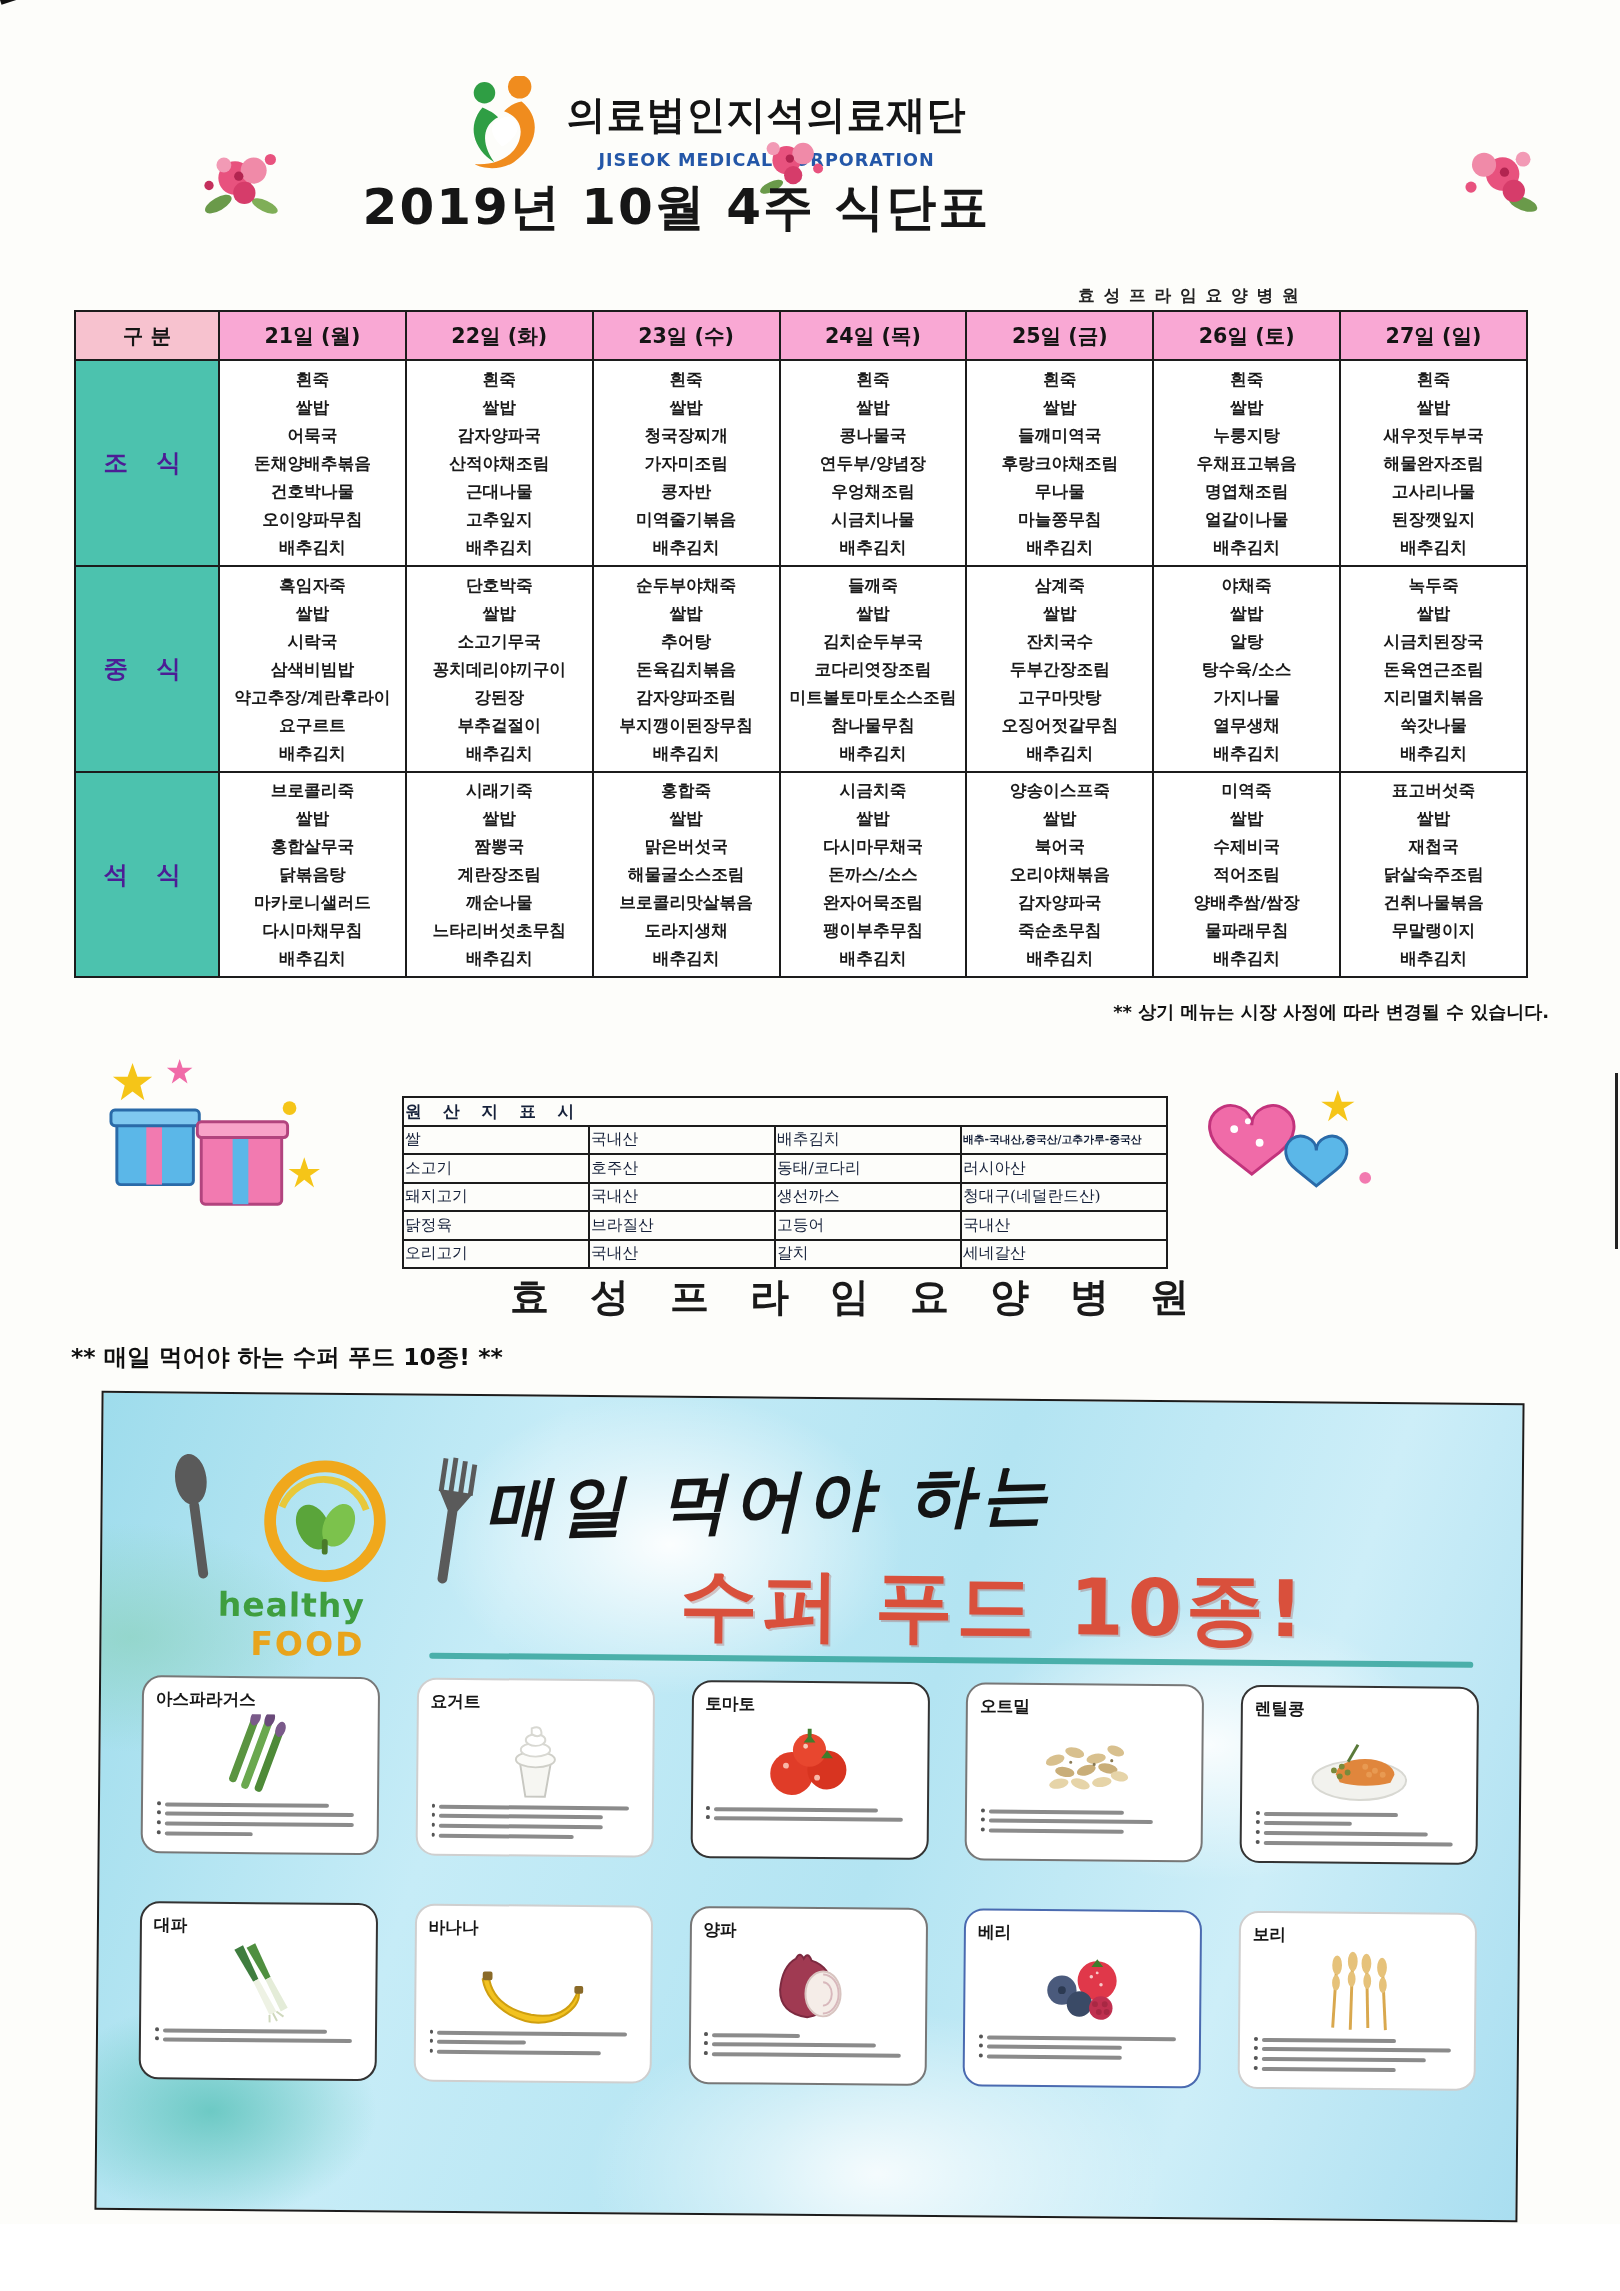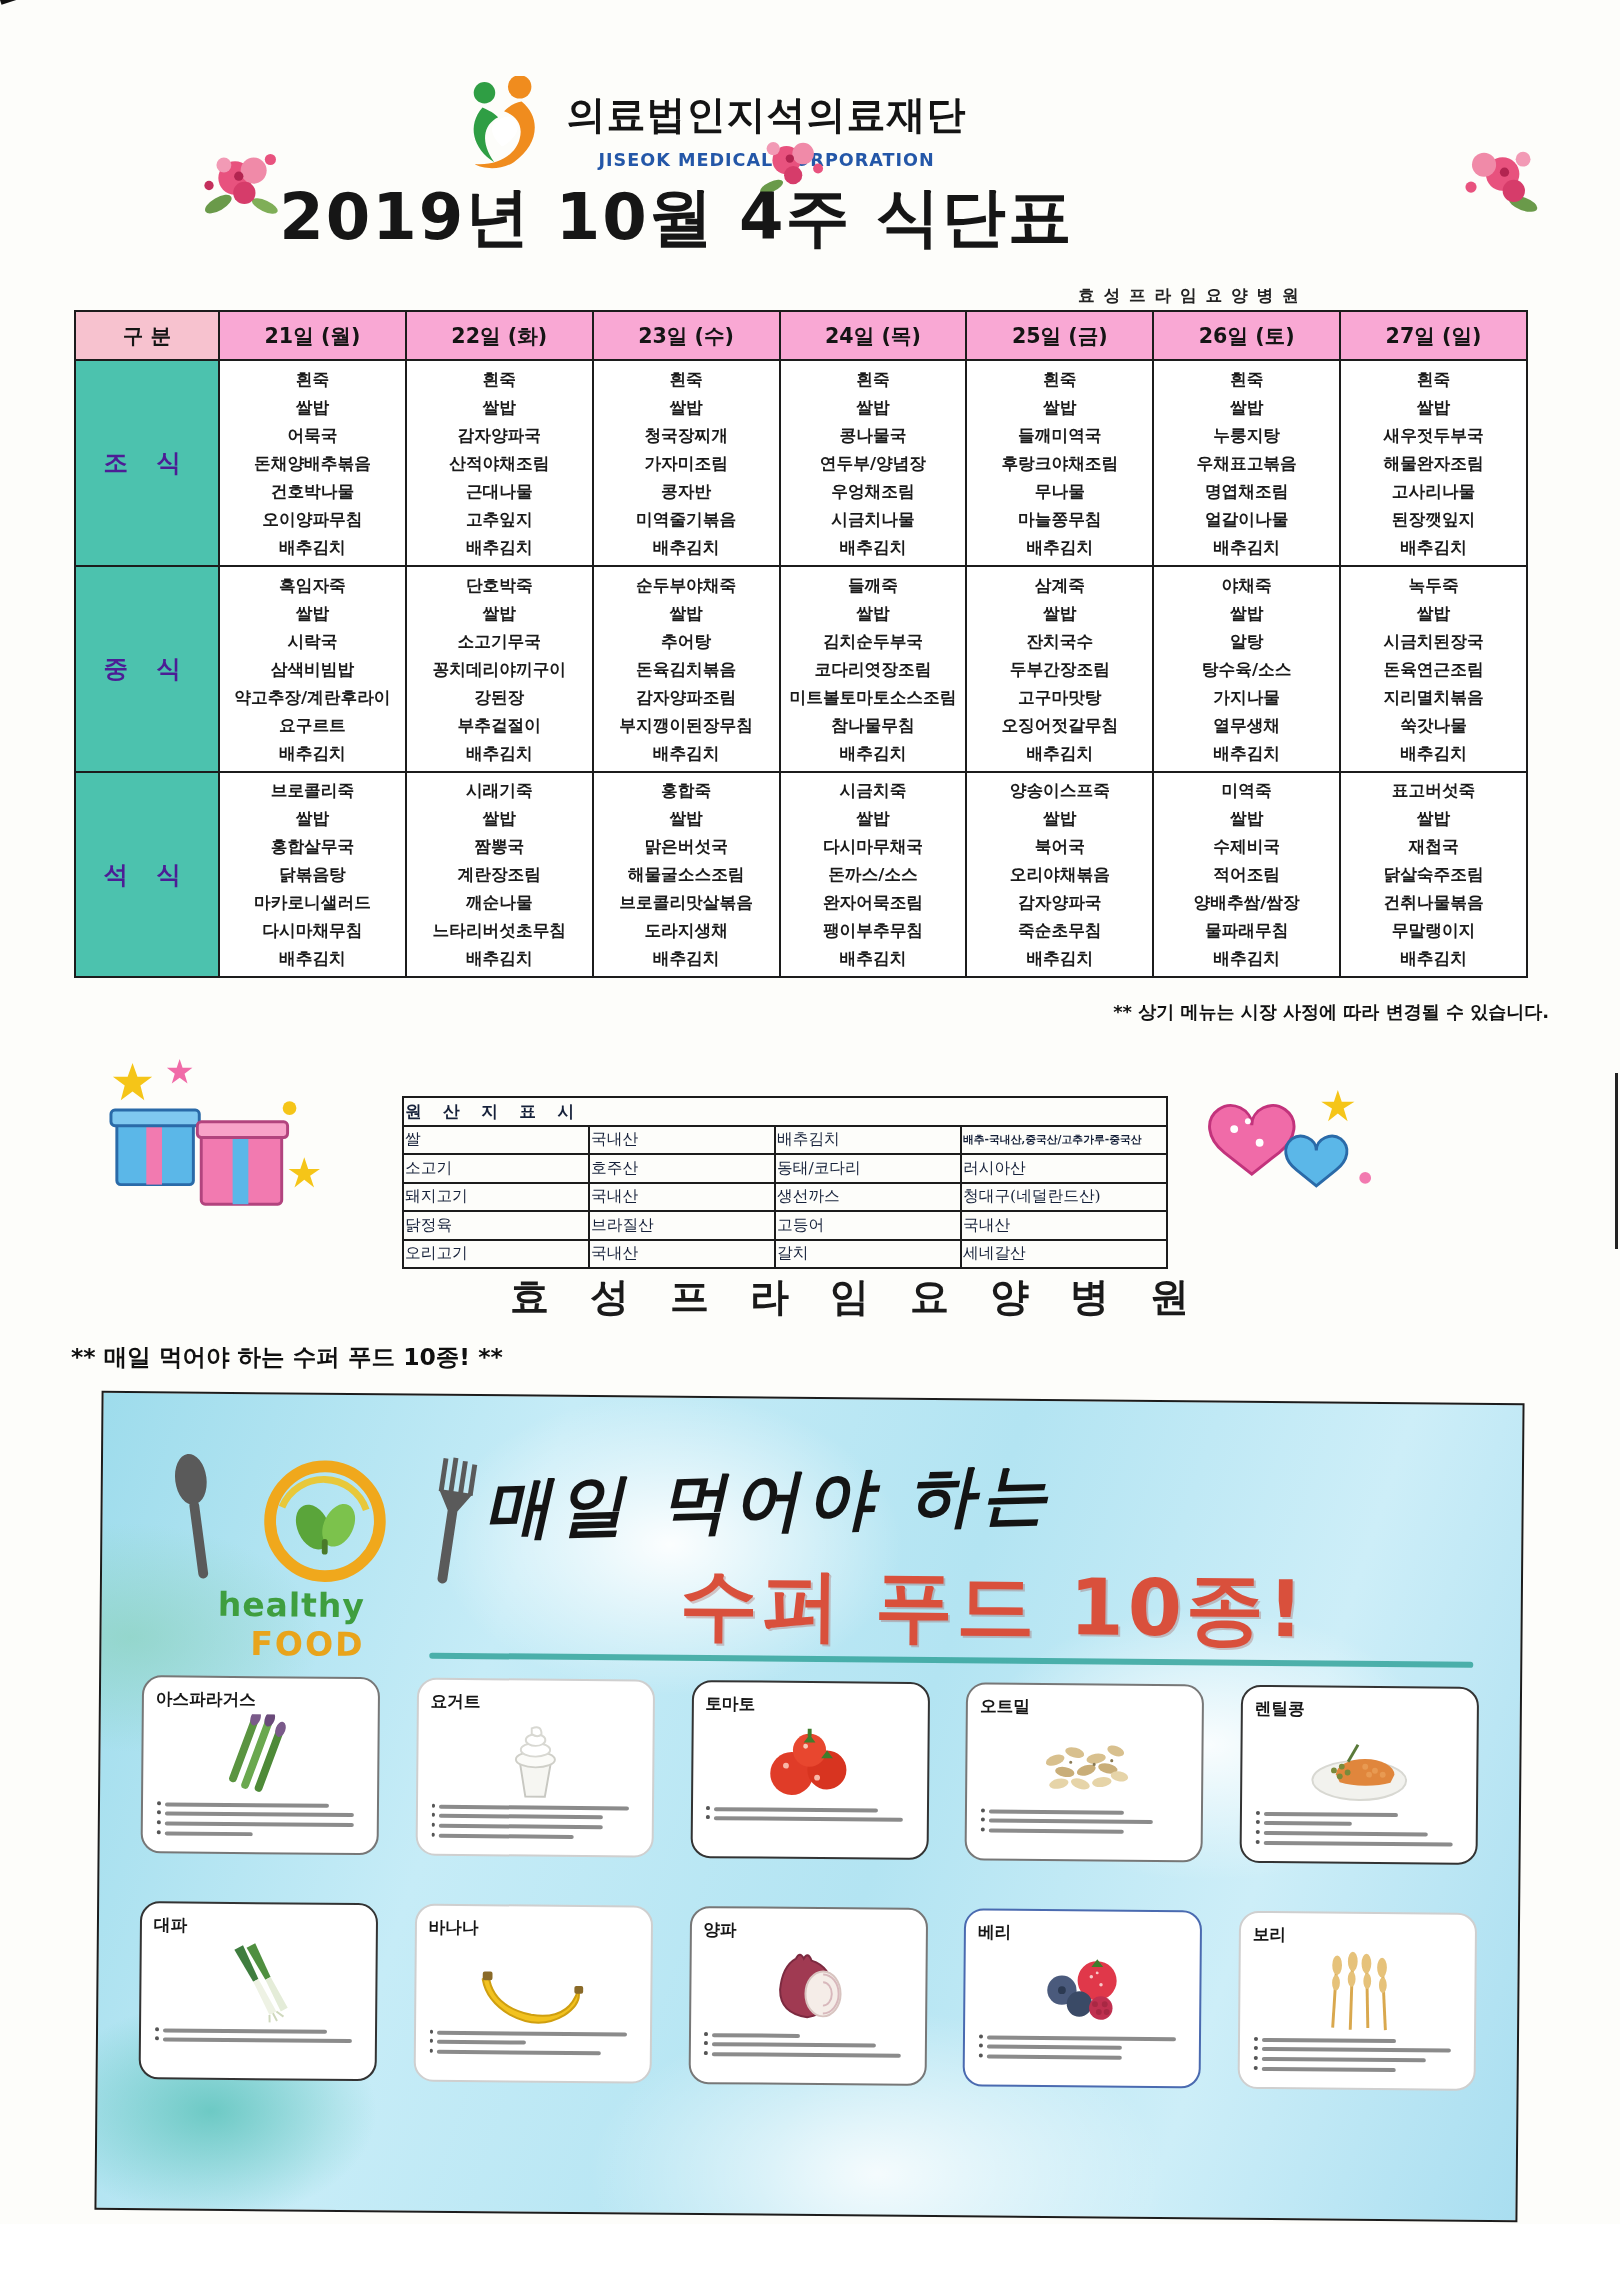--- a/index.html
+++ b/index.html
@@ -6,21 +6,21 @@
   body{font-family:"DejaVu Sans","Liberation Sans",sans-serif;background:#ffffff;}
   .page{position:relative;width:1620px;height:2224px;background:#fdfdfa;overflow:hidden;}
   .corner-mark{position:absolute;left:0;top:0;width:45px;height:4.9px;background:#111;transform:rotate(-18deg);transform-origin:left top;}
   .edge-mark{position:absolute;right:2px;top:1073px;width:2.9px;height:176px;background:#222;}
 
   
   .org-header{position:absolute;left:461px;top:76px;display:flex;align-items:flex-start;gap:17.6px;}
   .org-text{display:flex;flex-direction:column;align-items:center;}
   .org-name{font-size:39px;font-weight:bold;color:#141414;letter-spacing:1px;line-height:1.1;margin-top:17.6px;}
   .org-sub{font-size:17.6px;font-weight:bold;color:#2457a8;letter-spacing:1px;margin-top:13.7px;}
-  .doc-title{position:absolute;left:0;width:1353px;top:174px;text-align:center;font-size:64px;font-weight:bold;color:#161616;letter-spacing:2px;margin:0;}
+  .doc-title{position:absolute;left:0;width:1353px;top:174px;text-align:center;font-size:50px;font-weight:bold;color:#161616;letter-spacing:2px;margin:0;}
   .hospital-small{position:absolute;left:1078px;top:284px;font-size:16.7px;font-weight:bold;color:#222;letter-spacing:8.8px;}
   .rose{position:absolute;}
   .rose-left{left:196px;top:139px;width:93px;}
   .rose-mid{left:750px;top:127px;width:83px;}
   .rose-right{left:1458px;top:135px;width:93px;}
 
   
   .menu-table{position:absolute;left:74px;top:310px;width:1454px;border-collapse:collapse;table-layout:fixed;background:#fff;}
   .menu-table th,.menu-table td{border:2px solid #1c1c1c;}
   .menu-table col.c-corner{width:144px;}

